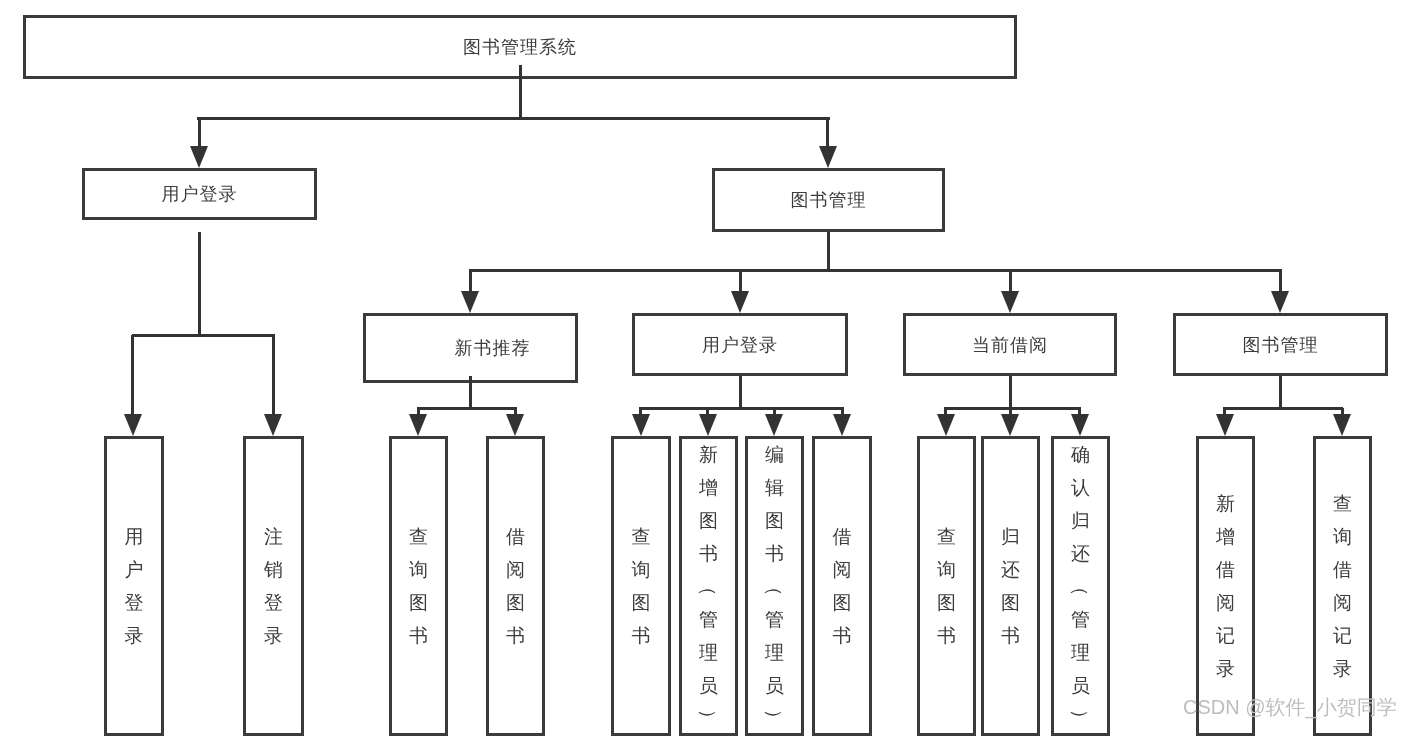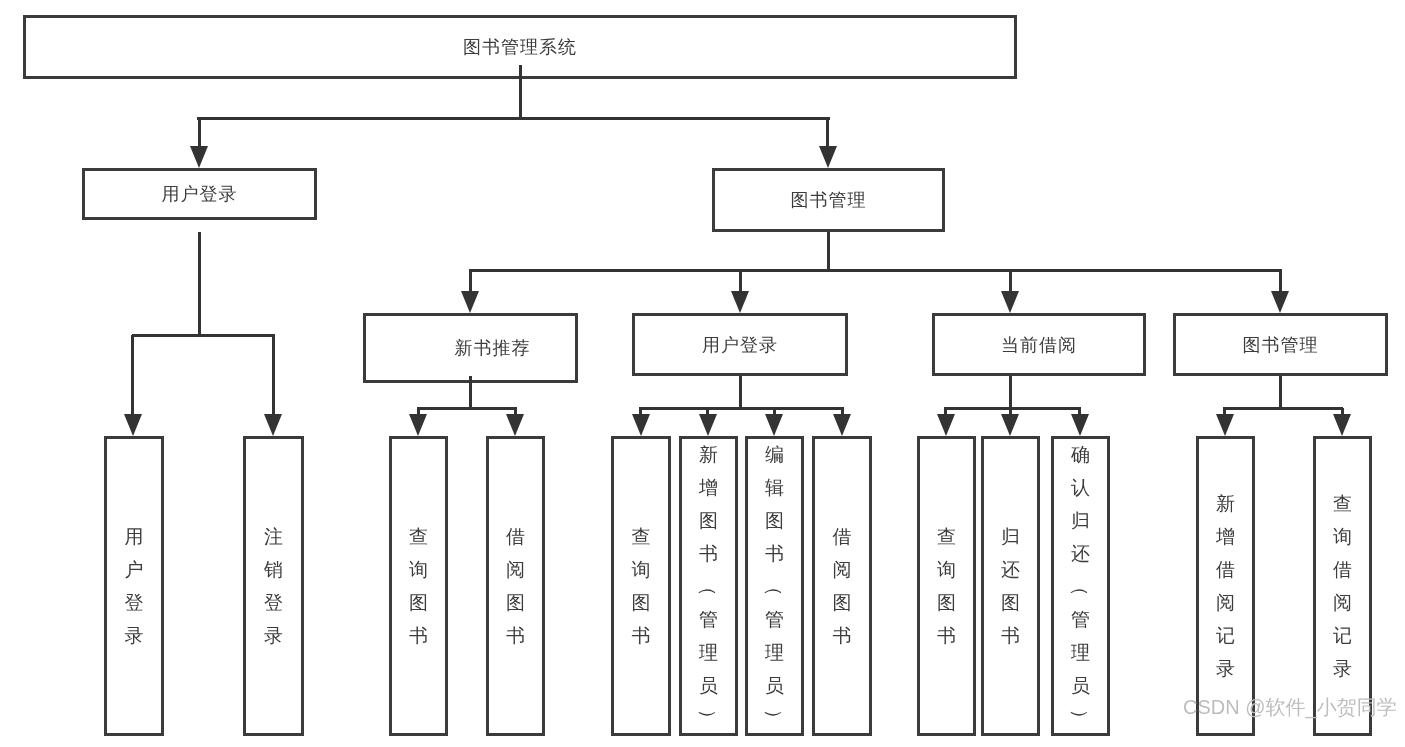--- a/index.html
+++ b/index.html
@@ -97,21 +97,21 @@
   <div class="arrowhead" style="left:461px; top:291px;"></div>
   <div class="vline" style="left:739px; top:270px; width:3px; height:23px;"></div>
   <div class="arrowhead" style="left:731px; top:291px;"></div>
   <div class="vline" style="left:1009px; top:270px; width:3px; height:23px;"></div>
   <div class="arrowhead" style="left:1001px; top:291px;"></div>
   <div class="vline" style="left:1279px; top:270px; width:3px; height:23px;"></div>
   <div class="arrowhead" style="left:1271px; top:291px;"></div>
 
   <div class="node" style="left:363px; top:313px; width:215px; height:70px;padding-left:44px;">新书推荐</div>
   <div class="node" style="left:632px; top:313px; width:216px; height:63px;">用户登录</div>
-  <div class="node" style="left:903px; top:313px; width:214px; height:63px;margin-left:29px;">当前借阅</div>
+  <div class="node" style="left:903px; top:313px; width:214px; height:63px;">当前借阅</div>
   <div class="node" style="left:1173px; top:313px; width:215px; height:63px;">图书管理</div>
 
   <div class="vline" style="left:469px; top:376px; width:3px; height:32px;"></div>
   <div class="hline" style="left:417px; top:407px; width:100px; height:3px;"></div>
   <div class="vline" style="left:417px; top:408px; width:3px; height:7px;"></div>
   <div class="arrowhead" style="left:409px; top:414px;"></div>
   <div class="vline" style="left:514px; top:408px; width:3px; height:7px;"></div>
   <div class="arrowhead" style="left:506px; top:414px;"></div>
 
   <div class="vline" style="left:739px; top:376px; width:3px; height:32px;"></div>

